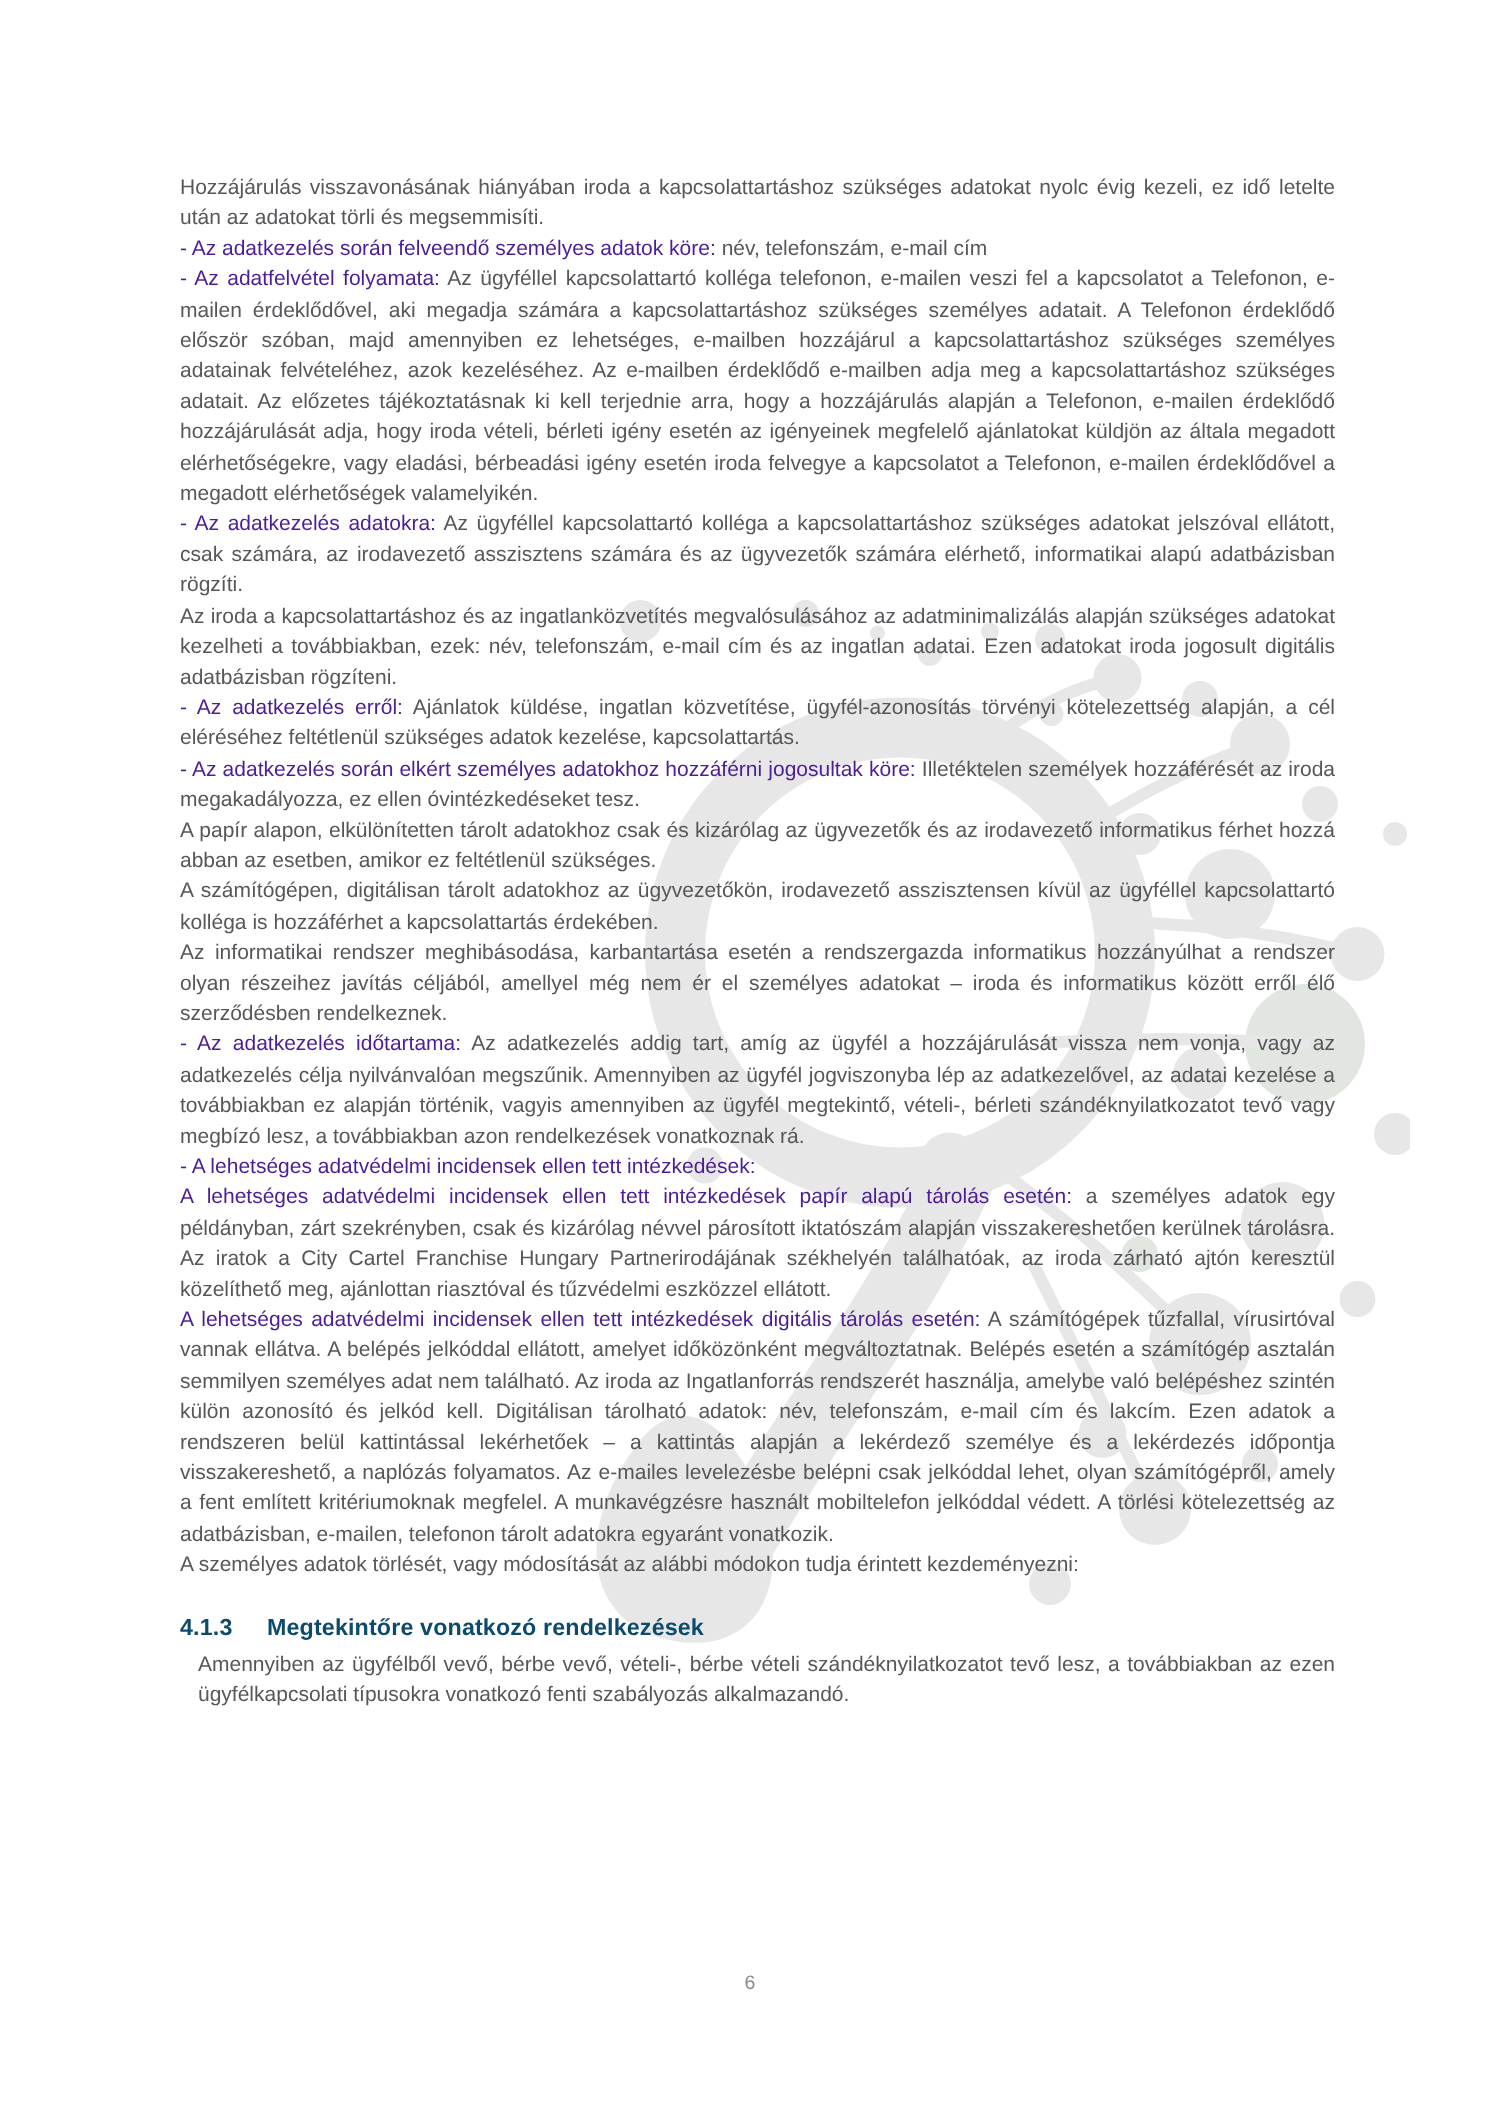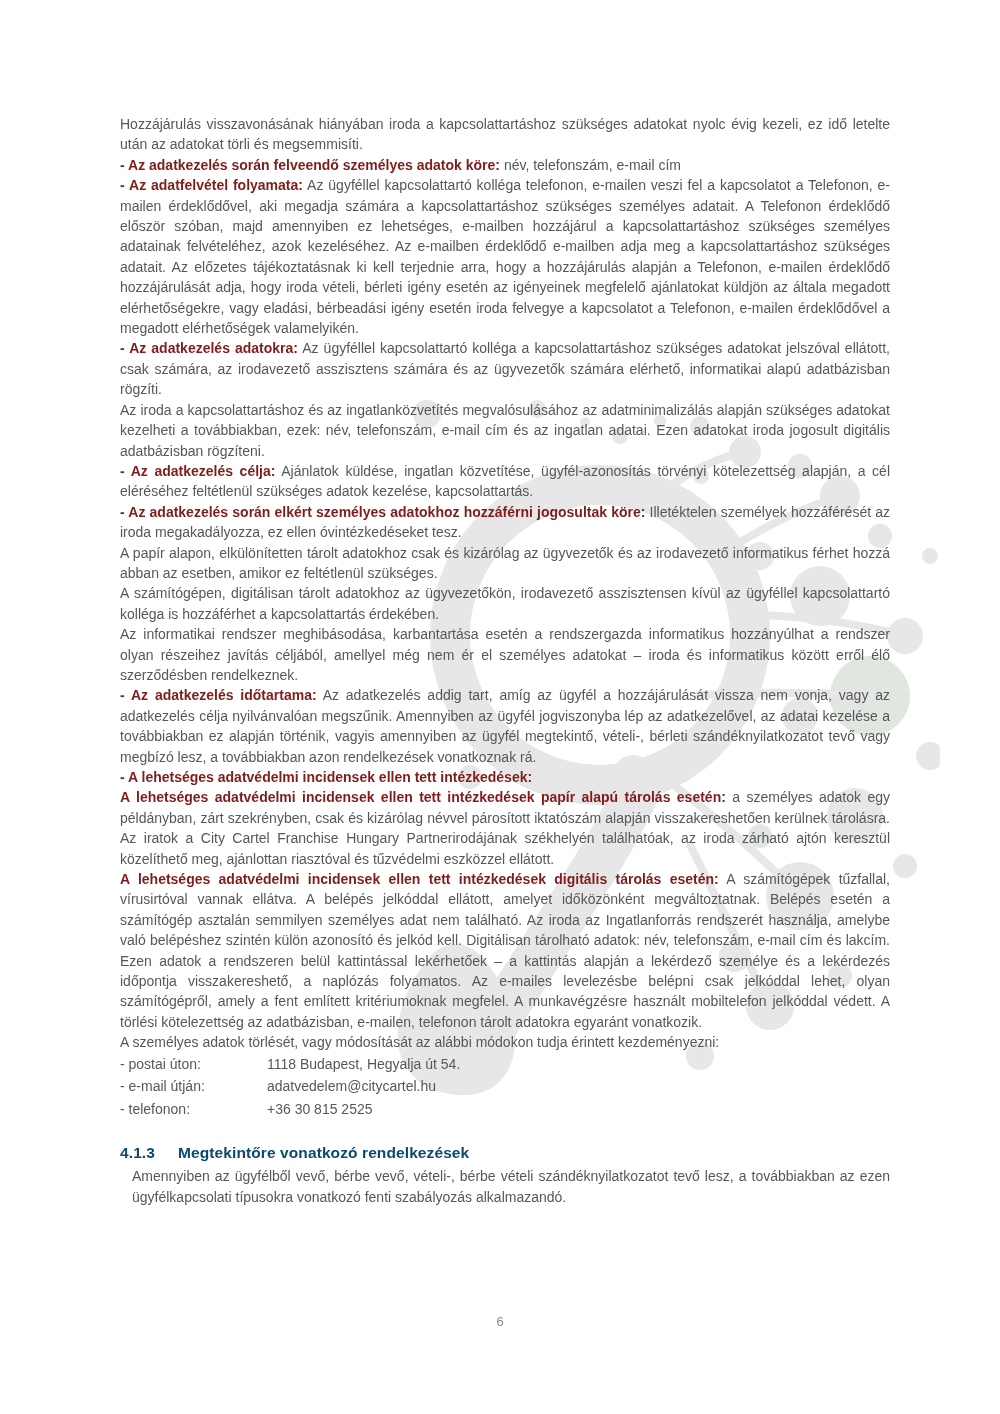--- a/index.html
+++ b/index.html
@@ -18,21 +18,21 @@
   }
   .content {
     position:absolute; left:120px; top:114px; width:770px;
     z-index:1;
     color:#56575b;
     font-size:14px;
     line-height:20.4px;
     text-align:justify;
   }
   .para { margin:0; }
-  .plabel { font-weight:700; color:#7f1d1d; }
+  .plabel { font-weight:400; color:#4c1d95; }
   .contact-row { text-align:left; line-height:22.6px; }
   .clabel { display:inline-block; width:147px; }
   .section-heading {
     margin-top:22px;
     text-align:left;
     font-size:15.5px; font-weight:700; color:#0c4a6e;
     line-height:22px;
     letter-spacing:0.1px;
   }
   .sec-num { display:inline-block; width:58px; }
@@ -105,21 +105,21 @@
   <p class="para"><span class="ptext">Hozzájárulás visszavonásának hiányában iroda a kapcsolattartáshoz szükséges adatokat nyolc évig kezeli, ez idő letelte után az adatokat törli és megsemmisíti.</span></p>
 
   <p class="para"><b class="plabel">- Az adatkezelés során felveendő személyes adatok köre:</b> <span class="ptext">név, telefonszám, e-mail cím</span></p>
 
   <p class="para"><b class="plabel">- Az adatfelvétel folyamata:</b> <span class="ptext">Az ügyféllel kapcsolattartó kolléga telefonon, e-mailen veszi fel a kapcsolatot a Telefonon, e-mailen érdeklődővel, aki megadja számára a kapcsolattartáshoz szükséges személyes adatait. A Telefonon érdeklődő először szóban, majd amennyiben ez lehetséges, e-mailben hozzájárul a kapcsolattartáshoz szükséges személyes adatainak felvételéhez, azok kezeléséhez. Az e-mailben érdeklődő e-mailben adja meg a kapcsolattartáshoz szükséges adatait. Az előzetes tájékoztatásnak ki kell terjednie arra, hogy a hozzájárulás alapján a Telefonon, e-mailen érdeklődő hozzájárulását adja, hogy iroda vételi, bérleti igény esetén az igényeinek megfelelő ajánlatokat küldjön az általa megadott elérhetőségekre, vagy eladási, bérbeadási igény esetén iroda felvegye a kapcsolatot a Telefonon, e-mailen érdeklődővel a megadott elérhetőségek valamelyikén.</span></p>
 
   <p class="para"><b class="plabel">- Az adatkezelés adatokra:</b> <span class="ptext">Az ügyféllel kapcsolattartó kolléga a kapcsolattartáshoz szükséges adatokat jelszóval ellátott, csak számára, az irodavezető asszisztens számára és az ügyvezetők számára elérhető, informatikai alapú adatbázisban rögzíti.</span></p>
 
   <p class="para"><span class="ptext">Az iroda a kapcsolattartáshoz és az ingatlanközvetítés megvalósulásához az adatminimalizálás alapján szükséges adatokat kezelheti a továbbiakban, ezek: név, telefonszám, e-mail cím és az ingatlan adatai. Ezen adatokat iroda jogosult digitális adatbázisban rögzíteni.</span></p>
 
-  <p class="para"><b class="plabel">- Az adatkezelés célja:</b> <span class="ptext">Ajánlatok küldése, ingatlan közvetítése, ügyfél-azonosítás törvényi kötelezettség alapján, a cél eléréséhez feltétlenül szükséges adatok kezelése, kapcsolattartás.</span></p>
+  <p class="para"><b class="plabel">- Az adatkezelés erről:</b> <span class="ptext">Ajánlatok küldése, ingatlan közvetítése, ügyfél-azonosítás törvényi kötelezettség alapján, a cél eléréséhez feltétlenül szükséges adatok kezelése, kapcsolattartás.</span></p>
 
   <p class="para"><b class="plabel">- Az adatkezelés során elkért személyes adatokhoz hozzáférni jogosultak köre:</b> <span class="ptext">Illetéktelen személyek hozzáférését az iroda megakadályozza, ez ellen óvintézkedéseket tesz.</span></p>
 
   <p class="para"><span class="ptext">A papír alapon, elkülönítetten tárolt adatokhoz csak és kizárólag az ügyvezetők és az irodavezető informatikus férhet hozzá abban az esetben, amikor ez feltétlenül szükséges.</span></p>
 
   <p class="para"><span class="ptext">A számítógépen, digitálisan tárolt adatokhoz az ügyvezetőkön, irodavezető asszisztensen kívül az ügyféllel kapcsolattartó kolléga is hozzáférhet a kapcsolattartás érdekében.</span></p>
 
   <p class="para"><span class="ptext">Az informatikai rendszer meghibásodása, karbantartása esetén a rendszergazda informatikus hozzányúlhat a rendszer olyan részeihez javítás céljából, amellyel még nem ér el személyes adatokat – iroda és informatikus között erről élő szerződésben rendelkeznek.</span></p>
 
   <p class="para"><b class="plabel">- Az adatkezelés időtartama:</b> <span class="ptext">Az adatkezelés addig tart, amíg az ügyfél a hozzájárulását vissza nem vonja, vagy az adatkezelés célja nyilvánvalóan megszűnik. Amennyiben az ügyfél jogviszonyba lép az adatkezelővel, az adatai kezelése a továbbiakban ez alapján történik, vagyis amennyiben az ügyfél megtekintő, vételi-, bérleti szándéknyilatkozatot tevő vagy megbízó lesz, a továbbiakban azon rendelkezések vonatkoznak rá.</span></p>
@@ -127,33 +127,20 @@
   <p class="para"><b class="plabel">- A lehetséges adatvédelmi incidensek ellen tett intézkedések:</b></p>
 
   <p class="para"><b class="plabel">A lehetséges adatvédelmi incidensek ellen tett intézkedések papír alapú tárolás esetén:</b> <span class="ptext">a személyes adatok egy példányban, zárt szekrényben, csak és kizárólag névvel párosított iktatószám alapján visszakereshetően kerülnek tárolásra. Az iratok a City Cartel Franchise Hungary Partnerirodájának székhelyén találhatóak, az iroda zárható ajtón keresztül közelíthető meg, ajánlottan riasztóval és tűzvédelmi eszközzel ellátott.</span></p>
 
   <p class="para"><b class="plabel">A lehetséges adatvédelmi incidensek ellen tett intézkedések digitális tárolás esetén:</b> <span class="ptext">A számítógépek tűzfallal, vírusirtóval vannak ellátva. A belépés jelkóddal ellátott, amelyet időközönként megváltoztatnak. Belépés esetén a számítógép asztalán semmilyen személyes adat nem található. Az iroda az Ingatlanforrás rendszerét használja, amelybe való belépéshez szintén külön azonosító és jelkód kell. Digitálisan tárolható adatok: név, telefonszám, e-mail cím és lakcím. Ezen adatok a rendszeren belül kattintással lekérhetőek – a kattintás alapján a lekérdező személye és a lekérdezés időpontja visszakereshető, a naplózás folyamatos. Az e-mailes levelezésbe belépni csak jelkóddal lehet, olyan számítógépről, amely a fent említett kritériumoknak megfelel. A munkavégzésre használt mobiltelefon jelkóddal védett. A törlési kötelezettség az adatbázisban, e-mailen, telefonon tárolt adatokra egyaránt vonatkozik.</span></p>
 
   <p class="para"><span class="ptext">A személyes adatok törlését, vagy módosítását az alábbi módokon tudja érintett kezdeményezni:</span></p>
 
 </div>
 
-    <div id="contact-rows">
-  <div class="contact-row">
-    <span class="clabel">- postai úton:</span><span class="cvalue">1118 Budapest, Hegyalja út 54.</span>
-  </div>
-
-  <div class="contact-row">
-    <span class="clabel">- e-mail útján:</span><span class="cvalue">adatvedelem@citycartel.hu</span>
-  </div>
-
-  <div class="contact-row">
-    <span class="clabel">- telefonon:</span><span class="cvalue">+36 30 815 2525</span>
-  </div>
-</div>
 
     <div class="section-heading">
       <span class="sec-num">4.1.3</span><span class="sec-title">Megtekintőre vonatkozó rendelkezések</span>
     </div>
     <p class="para section-body">Amennyiben az ügyfélből vevő, bérbe vevő, vételi-, bérbe vételi szándéknyilatkozatot tevő lesz, a továbbiakban az ezen ügyfélkapcsolati típusokra vonatkozó fenti szabályozás alkalmazandó.</p>
   </div>
 
   <div class="page-number">6</div>
 </div>
 

